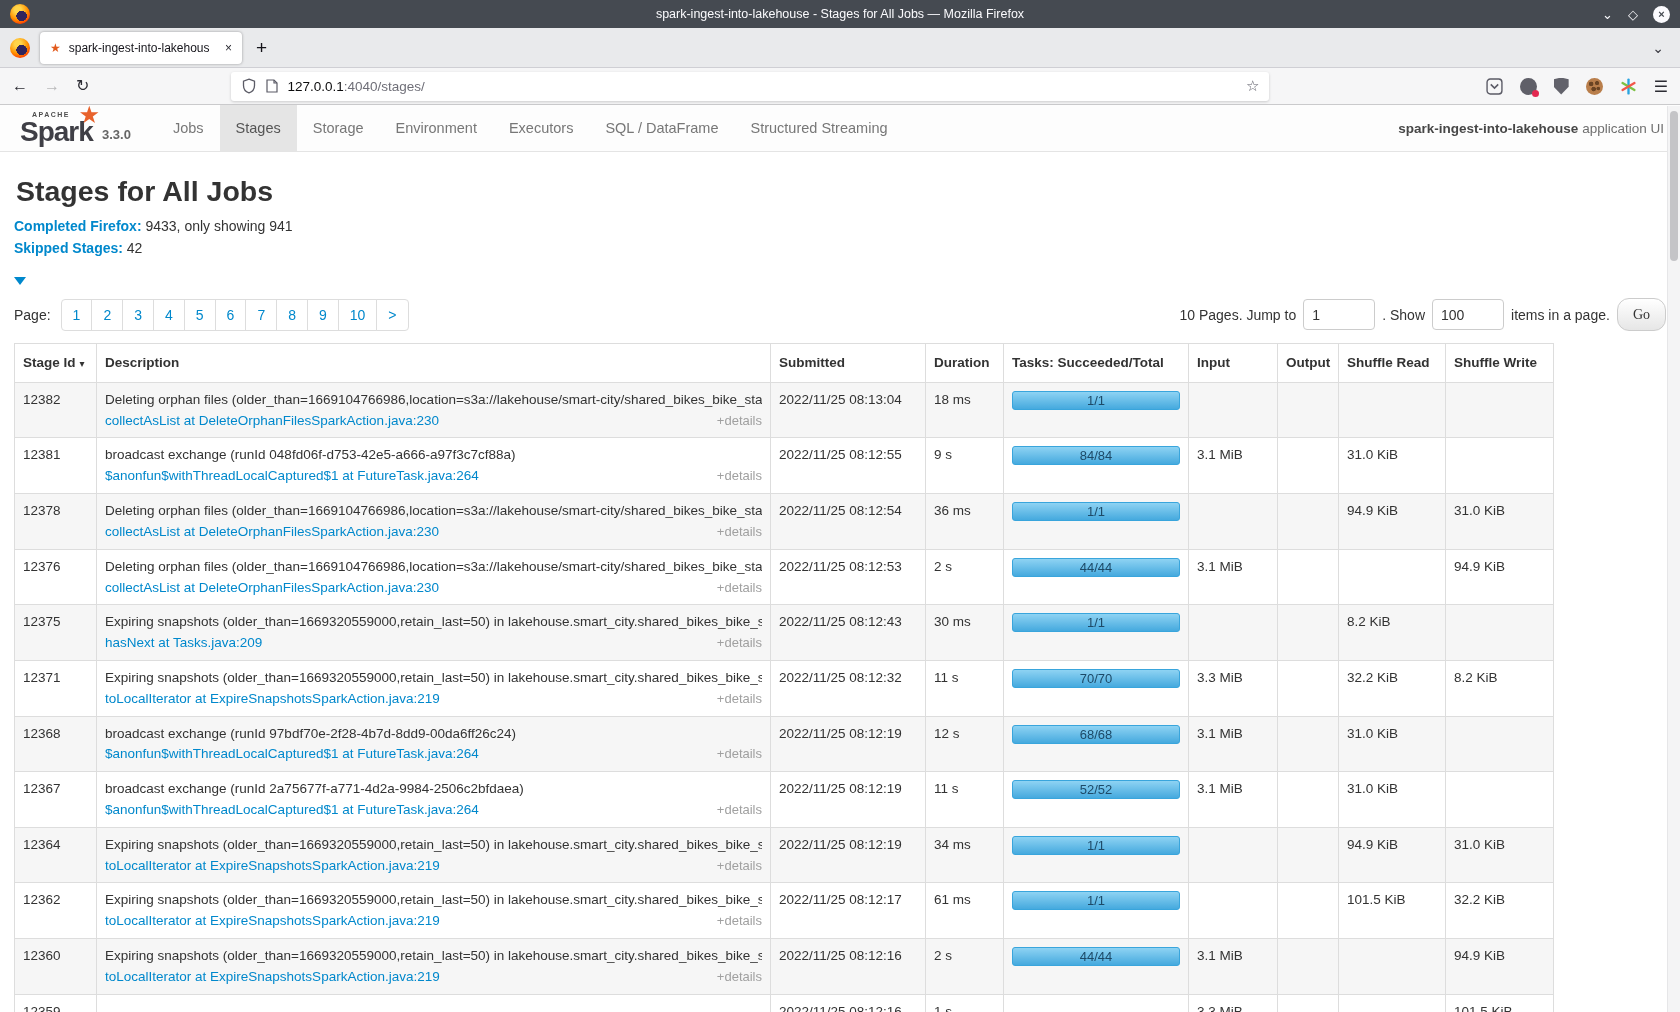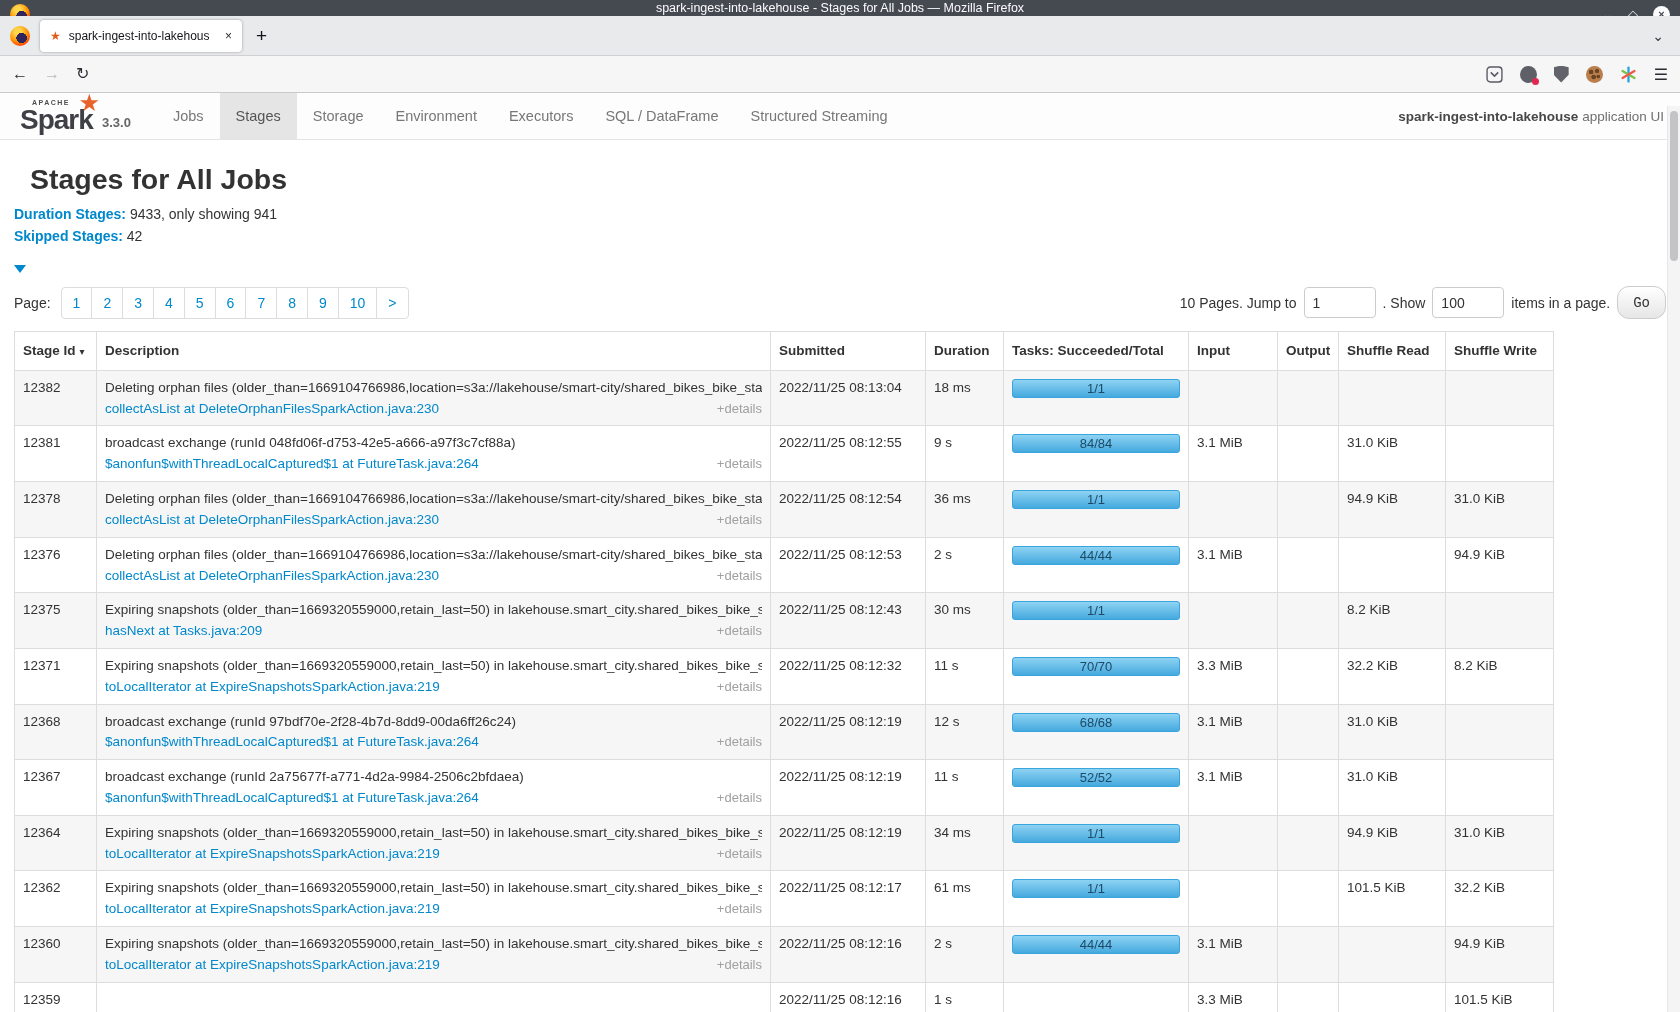--- a/index.html
+++ b/index.html
@@ -3,21 +3,21 @@
 <meta charset="utf-8">
 <style>
   * { box-sizing: border-box; margin: 0; padding: 0; }
   html,body { background:#fff; }
   body {
     width:1680px; height:1012px; overflow:hidden; position:relative;
     font-family:"Liberation Sans","DejaVu Sans",sans-serif; color:#333;
   }
 
   
-  .titlebar { height:16px; background:#454a51; display:flex; align-items:center; position:relative; }
+  .titlebar { height:28px; background:#454a51; display:flex; align-items:center; position:relative; }
   .fox-icon { width:20px; height:20px; border-radius:50%;
     background: radial-gradient(circle at 58% 60%, #30245c 0 31%, rgba(0,0,0,0) 32%),
                 radial-gradient(circle at 40% 30%, #ffd54a 0 18%, #ff9100 52%, #ff3d00 78%, #c0136e 100%);
   }
   .titlebar .fox-icon { position:absolute; left:10px; top:4px; }
   .titlebar-title { flex:1; text-align:center; font-size:12.5px; color:#fbfbfe; }
   .win-controls { position:absolute; right:10px; top:0; height:28px; display:flex; align-items:center; gap:15px; }
   .win-glyph { color:#fbfbfe; font-size:13px; line-height:1; }
   .win-close { width:17px; height:17px; border-radius:50%; background:#fbfbfe; color:#454a51;
     font-size:11px; line-height:16px; text-align:center; font-weight:bold; }
@@ -62,40 +62,40 @@
   .spark-star { position:absolute; top:-5px; right:-6px; color:#e8622c; font-size:24px; line-height:1; }
   .spark-version { font-size:13px; font-weight:bold; color:#666; padding-bottom:4px; }
   .nav-list { display:flex; list-style:none; align-items:stretch; }
   .nav-list li { display:flex; align-items:center; padding:0 16px; font-size:14.5px; color:#777; cursor:pointer; }
   .nav-list li.active { background:#e5e5e5; color:#555; }
   .app-name { margin-left:auto; display:flex; align-items:center; padding-right:16px; font-size:13.5px; color:#6f6f6f; gap:4px; }
   .app-name b { color:#474747; }
 
   
   .content { padding:0 14px; }
-  h1.page-title { font-size:28.5px; font-weight:bold; color:#333; margin:23px 16px 10px; }
+  h1.page-title { font-size:28.5px; font-weight:bold; color:#333; margin:23px 2px 10px; }
   .summary { font-size:14px; margin:3px 0 6px; }
   .summary a { color:#0088cc; font-weight:bold; text-decoration:none; }
   .section-head { margin:21px 0 13px; display:flex; align-items:center; gap:8px; cursor:pointer; }
   .caret-down { width:0; height:0; border-left:6px solid transparent; border-right:6px solid transparent; border-top:8px solid #0088cc; }
   .section-title { font-size:18.5px; font-weight:bold; color:#0088cc; }
 
   .controls-row { display:flex; align-items:center; font-size:14px; margin:6px 0 12px; }
   .page-label { margin-right:10px; }
   .pager { display:inline-flex; }
   .page-btn { min-width:28px; padding:7px 11px; text-align:center; border:1px solid #ddd; background:#fff;
     color:#0088cc; font-size:14px; margin-left:-1px; cursor:pointer; }
   .page-btn.first { border-radius:4px 0 0 4px; margin-left:0; }
   .page-btn.last { border-radius:0 4px 4px 0; }
   .controls-right { margin-left:auto; display:flex; align-items:center; gap:7px; }
   .num-input { width:72px; height:31px; border:1px solid #ccc; border-radius:4px; padding:0 8px; font-size:14px; color:#333;
     font-family:"Liberation Sans","DejaVu Sans",sans-serif; }
   .go-btn { height:33px; padding:0 15px; border:1px solid #ccc; border-radius:12px;
     background:linear-gradient(#ffffff,#e6e6e6); font-size:14px; color:#333; cursor:pointer;
-    font-family:Liberation Mono, monospace; }
+    font-family:Liberation Serif, serif; }
 
   
   table.stages { table-layout:fixed; border-collapse:collapse; width:1539px; margin-top:2px; font-size:13.5px; }
   .stages th, .stages td { border:1px solid #ddd; padding:8px; text-align:left; vertical-align:top; line-height:1.32; }
   .stages th { font-weight:bold; color:#333; padding:10px 8px; background:#fff; }
   .stages tbody tr:nth-child(odd) { background:#f6f6f6; }
   .sort-caret { font-size:10px; margin-left:4px; color:#333; }
   .desc1 { white-space:nowrap; overflow:hidden; }
   .desc2 { display:flex; justify-content:space-between; align-items:baseline; margin-top:3px;gap:21px; }
   .desc2 a { color:#0088cc; text-decoration:none; cursor:pointer; }
@@ -129,20 +129,34 @@
     <span class="tab-close">×</span>
   </div>
   <span class="new-tab">+</span>
   <span class="tabs-chevron">⌄</span>
 </div>
 
 <div class="toolbar">
   <span class="nav-glyph">←</span>
   <span class="nav-glyph disabled">→</span>
   <span class="nav-glyph">↻</span>
+  <div class="urlbar">
+    <svg width="16" height="16" viewBox="0 0 16 16">
+      <path d="M8 1.2 L13.5 3.2 V7.5 C13.5 11.3 11.2 13.8 8 14.8 C4.8 13.8 2.5 11.3 2.5 7.5 V3.2 Z" fill="none" stroke="#5b5b66" stroke-width="1.3"></path>
+    </svg>
+    <svg width="12" height="14" viewBox="0 0 12 14">
+      <path d="M1 1 H8 L11 4 V13 H1 Z" fill="none" stroke="#5b5b66" stroke-width="1.2"></path>
+      <path d="M8 1 V4 H11" fill="none" stroke="#5b5b66" stroke-width="1.2"></path>
+    </svg>
+    <span>
+      <span class="url-host">127.0.0.1</span><span class="url-path">:4040/stages/</span>
+    </span>
+    <span class="spacer"></span>
+    <span class="star-glyph">☆</span>
+  </div>
   <span class="ext-icons">
     <svg width="17" height="17" viewBox="0 0 16 16">
       <rect x="1" y="1" width="14" height="14" rx="3" fill="none" stroke="#5b5b66" stroke-width="1.3"></rect>
       <path d="M4.5 6 L8 9.5 L11.5 6" fill="none" stroke="#5b5b66" stroke-width="1.5"></path>
     </svg>
     <span class="icon-mask">
         <span class="badge"></span>
       </span>
     <span class="icon-ushield"></span>
     <span class="icon-cookie"></span>
@@ -176,21 +190,21 @@
   <span class="app-name">
     <b>spark-ingest-into-lakehouse</b>
     <span>application UI</span>
   </span>
 </div>
 
 <div class="content">
   <h1 class="page-title">Stages for All Jobs</h1>
 
   <div class="summary">
-    <a>Duration Stages:</a>
+    <a>Completed Firefox:</a>
     <span>9433, only showing 941</span>
   </div>
   <div class="summary">
     <a>Skipped Stages:</a>
     <span>42</span>
   </div>
 
   <div class="section-head">
     <span class="caret-down"></span>
   </div>

